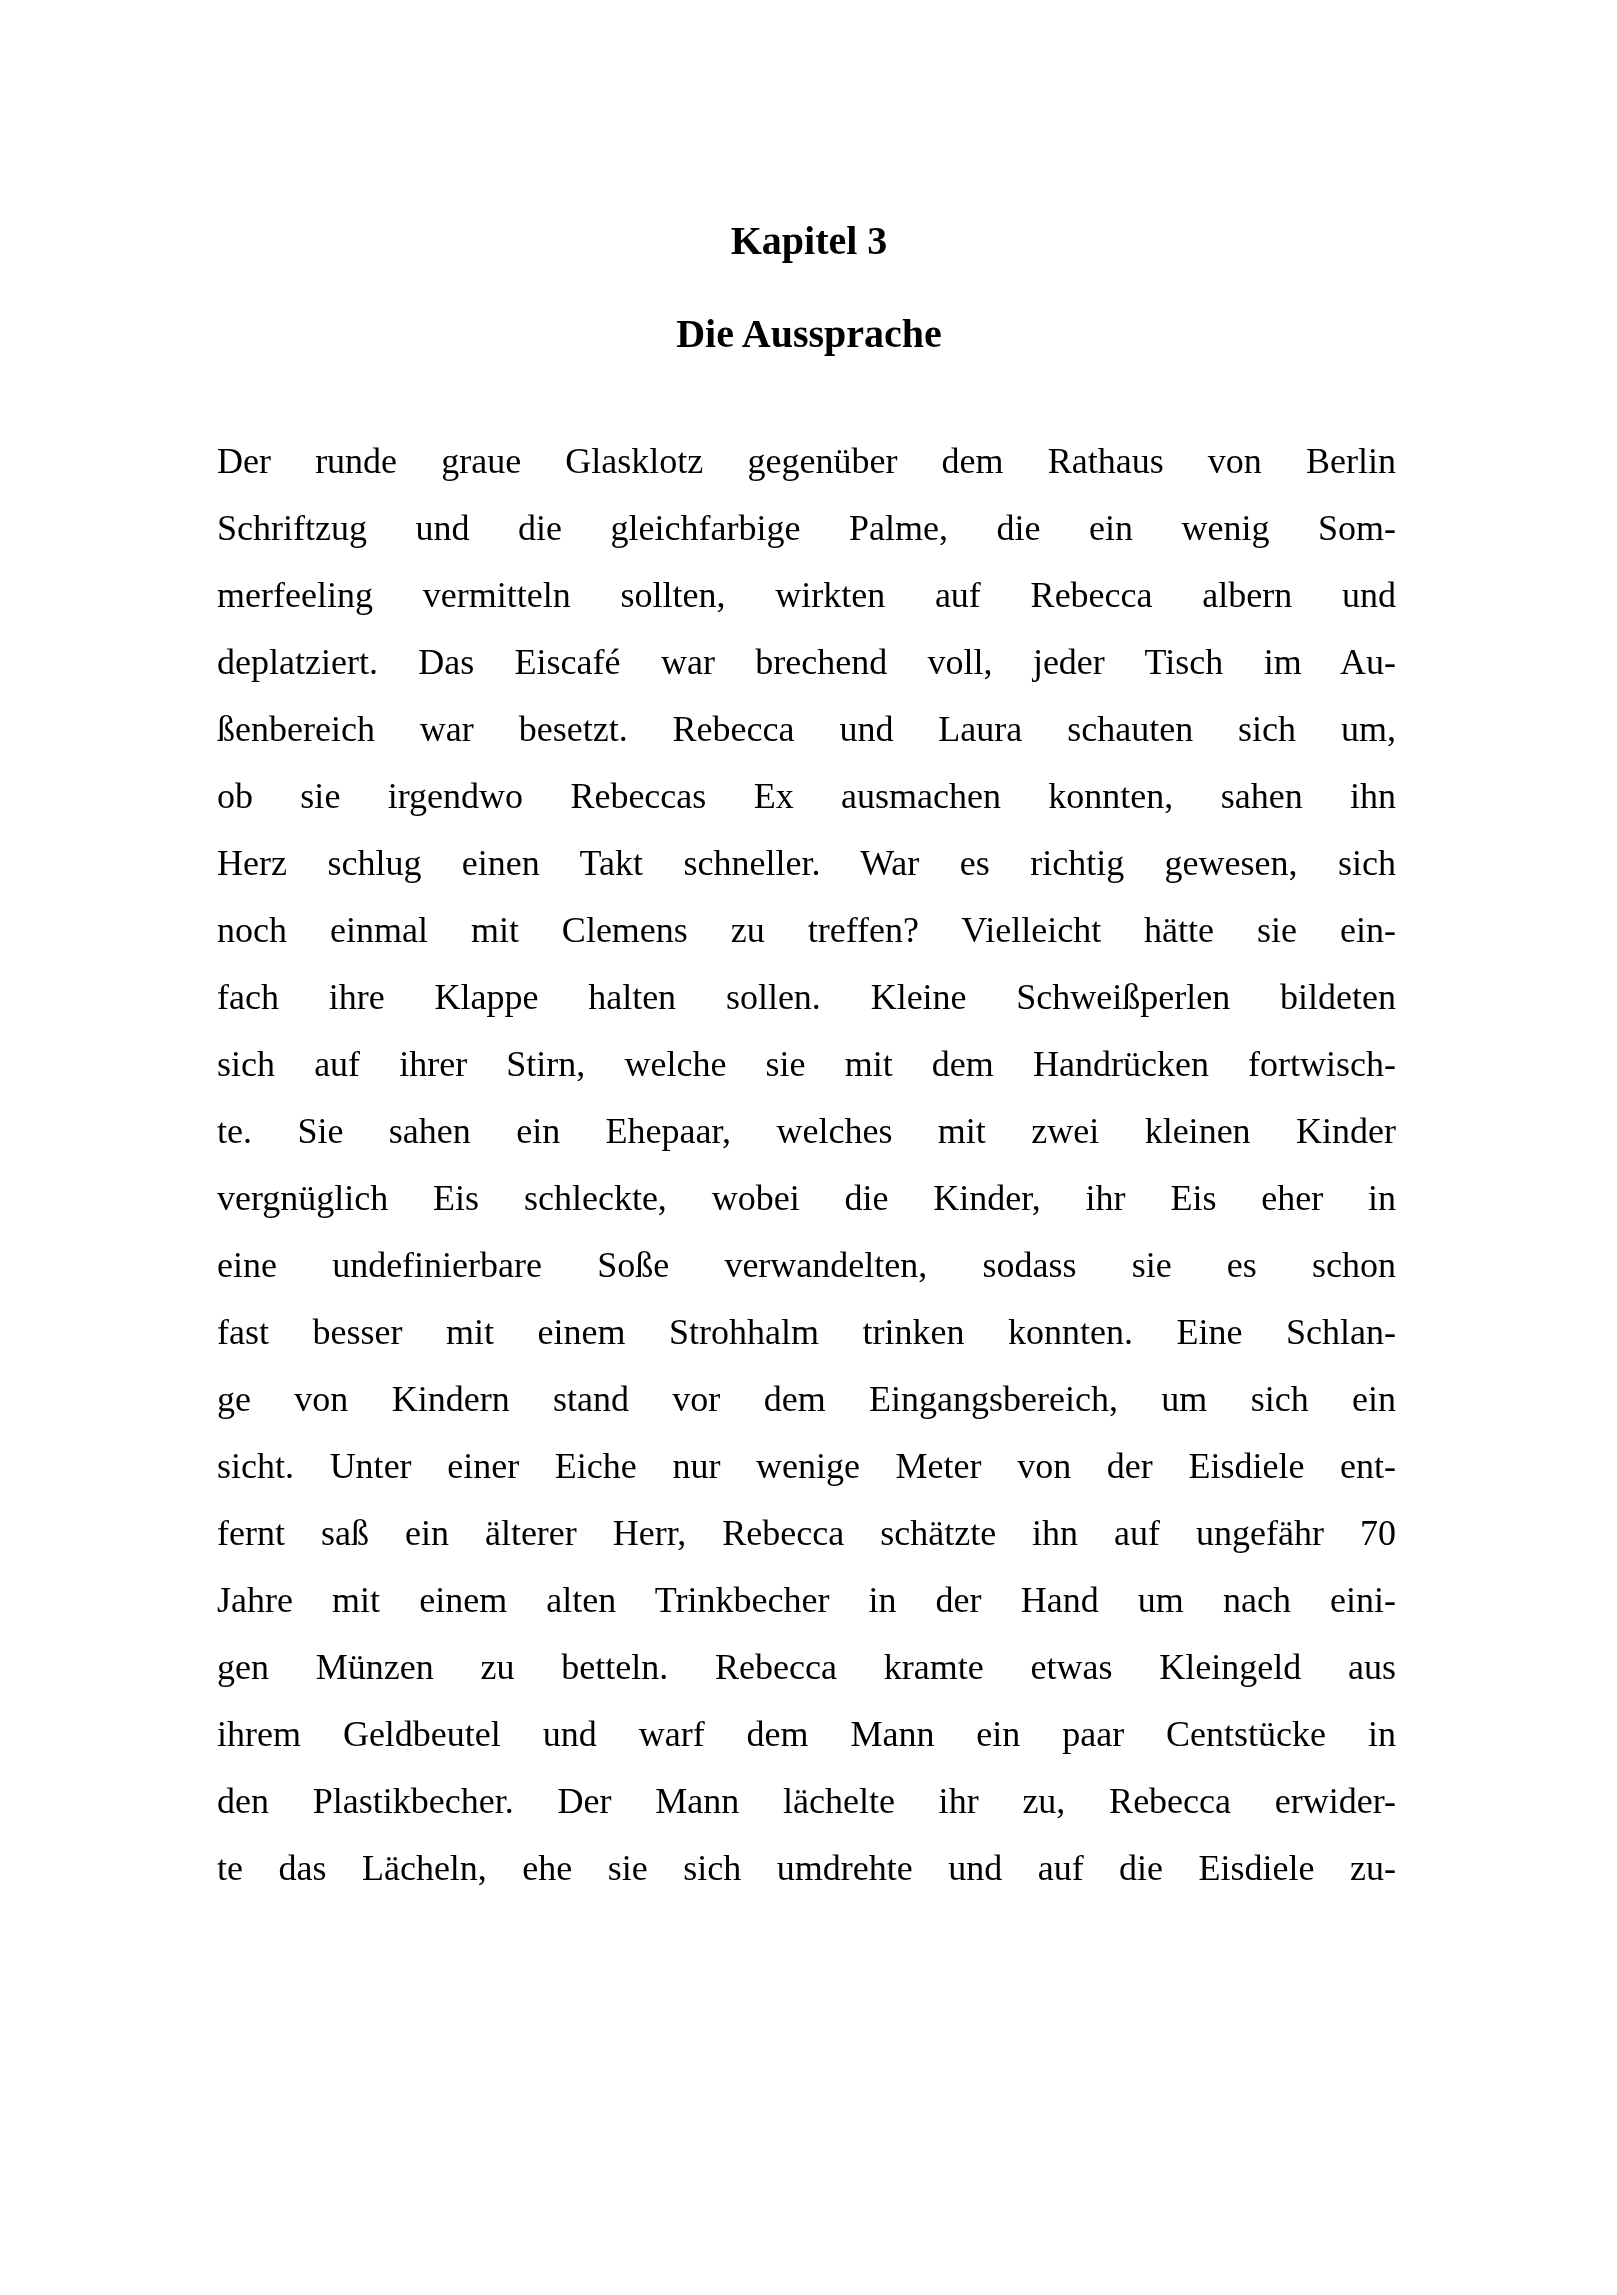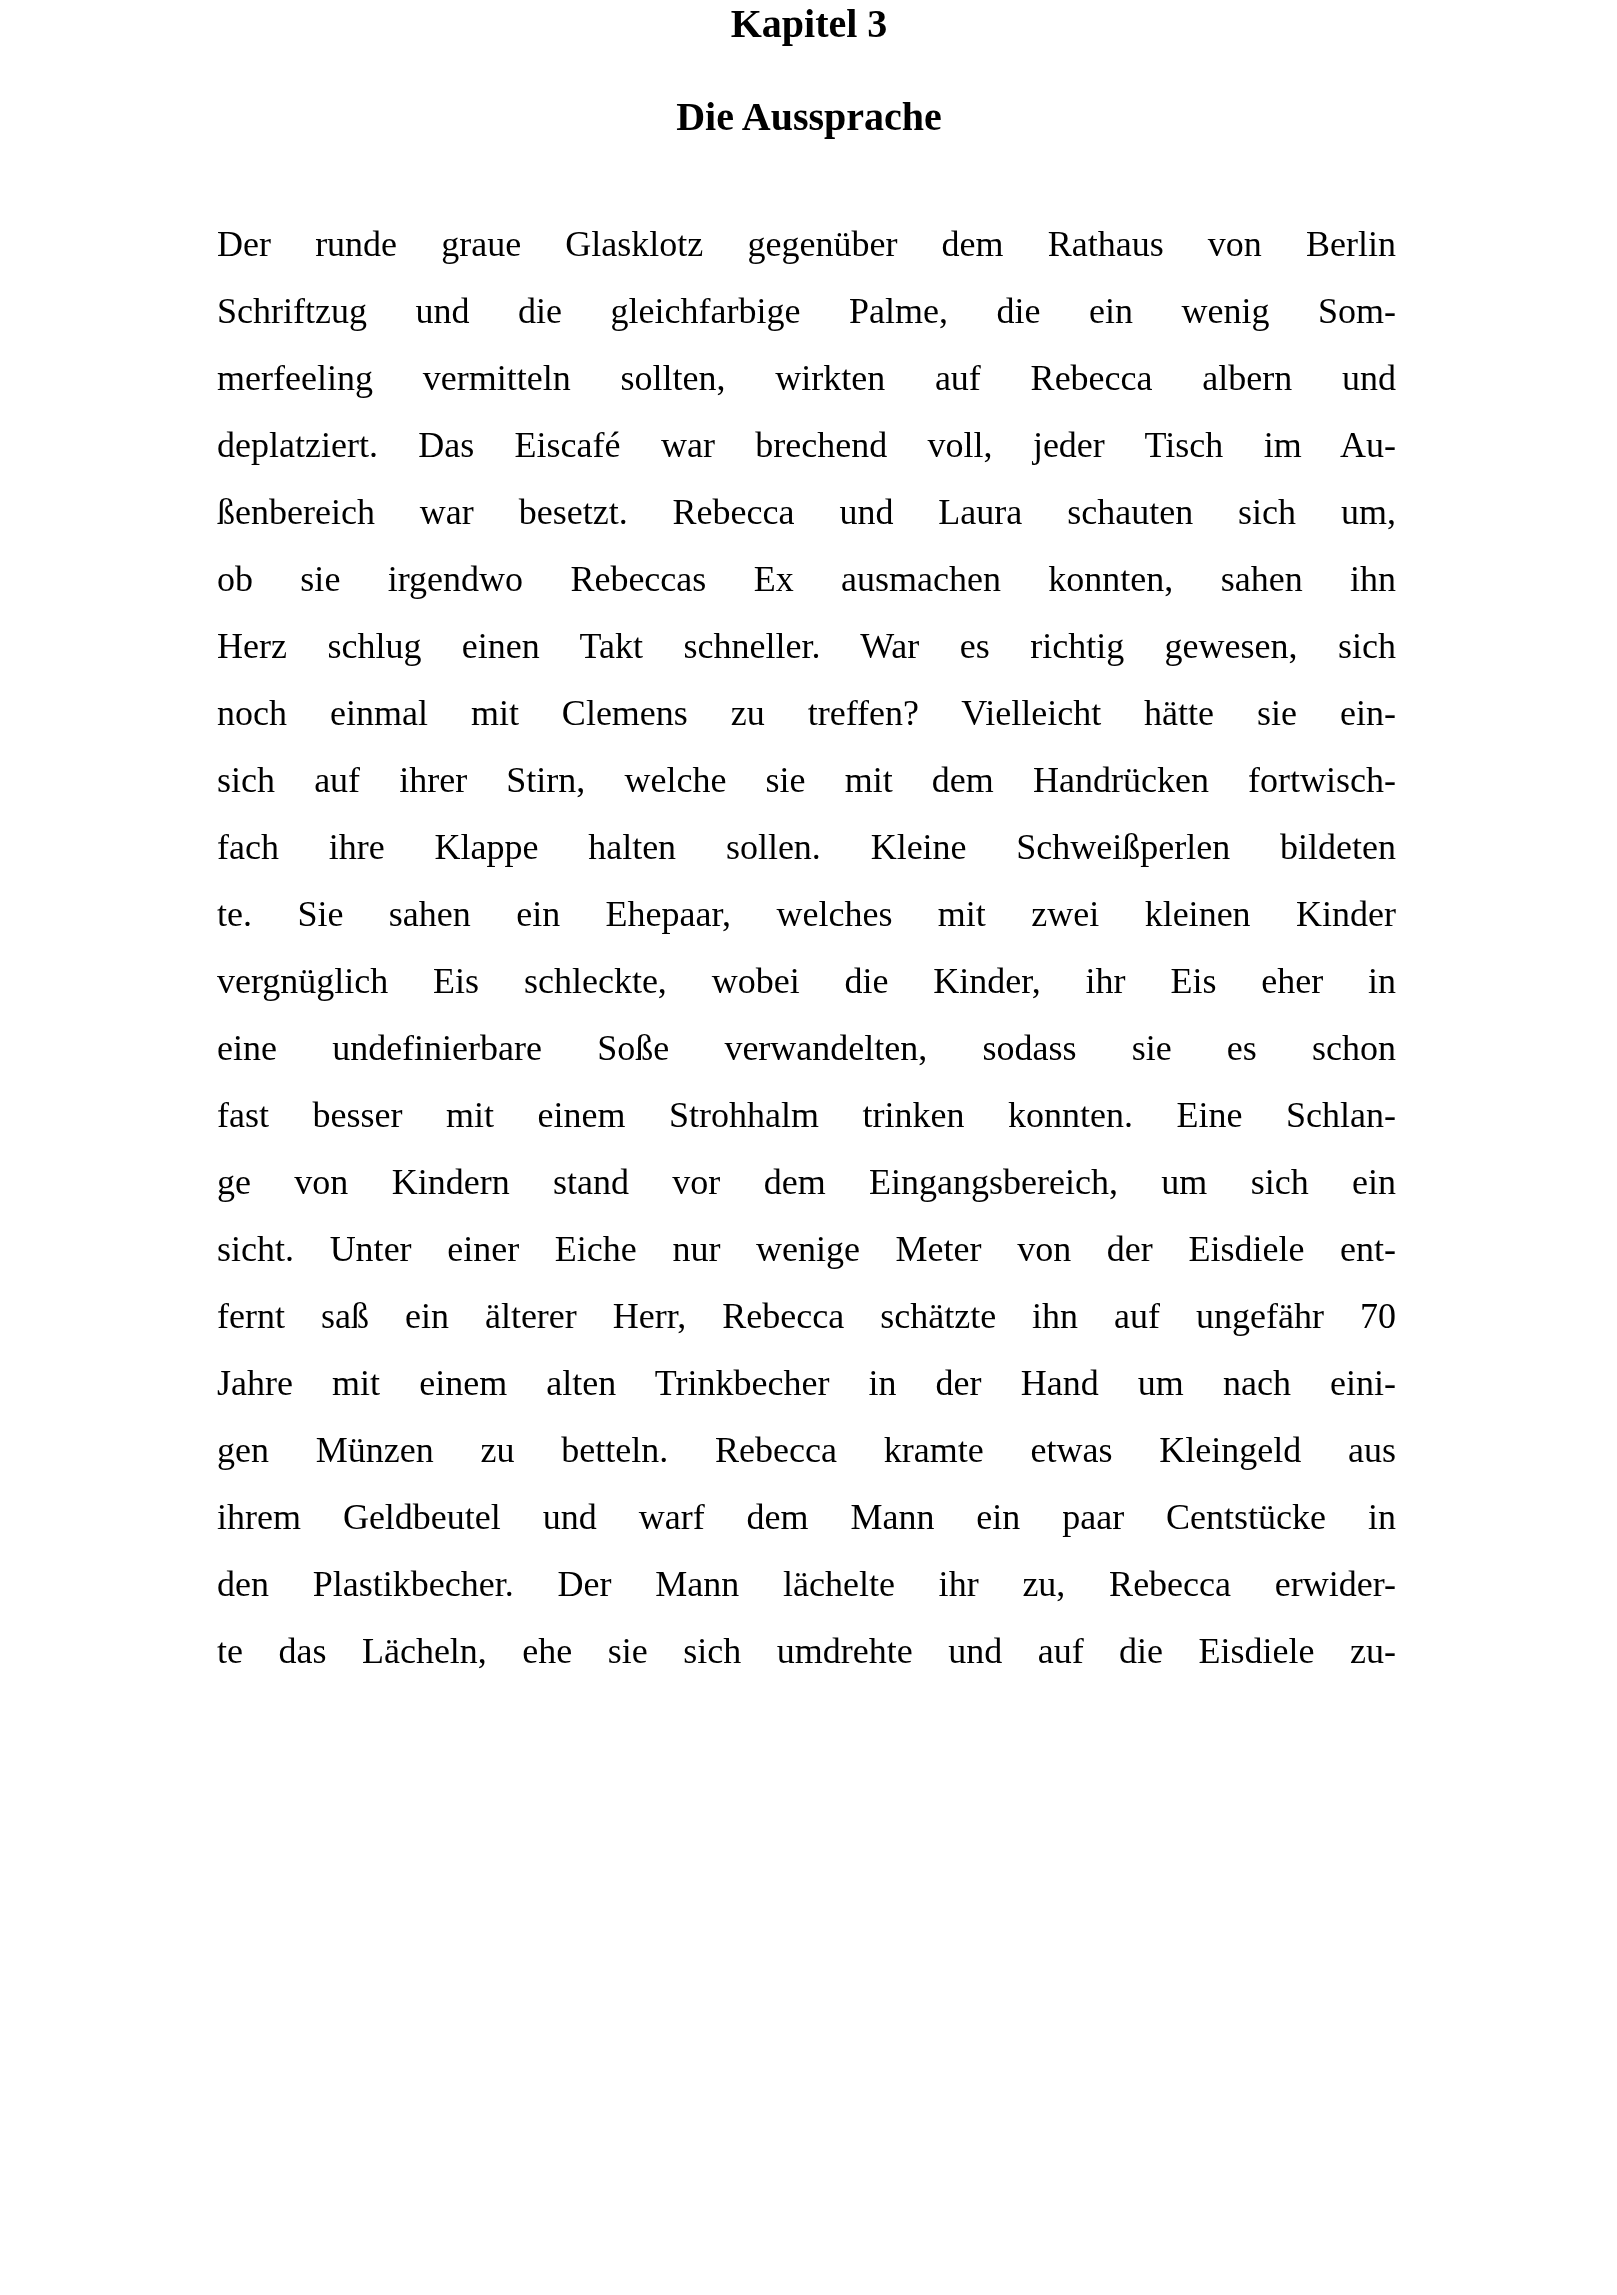--- a/index.html
+++ b/index.html
@@ -8,20 +8,21 @@
     background: #ffffff;
   }
   .page {
     position: relative;
     width: 1618px;
     height: 2295px;
     background: #ffffff;
     color: #000000;
     font-family: "Liberation Serif", "DejaVu Serif", serif;
     box-sizing: border-box;
+    padding-top: 217px;
     overflow: hidden;
   }
   .heading, .subheading {
     text-align: center;
     font-weight: 700;
     font-size: 40px;
     line-height: 1.2;
     margin: 0;
   }
   .subheading {
@@ -48,22 +49,22 @@
   <h2 class="subheading">Die Aussprache</h2>
   <div class="body-text">
     <div class="text-line">Der runde graue Glasklotz gegenüber dem Rathaus von Berlin</div>
     <div class="text-line">Schriftzug und die gleichfarbige Palme, die ein wenig Som-</div>
     <div class="text-line">merfeeling vermitteln sollten, wirkten auf Rebecca albern und</div>
     <div class="text-line">deplatziert. Das Eiscafé war brechend voll, jeder Tisch im Au-</div>
     <div class="text-line">ßenbereich war besetzt. Rebecca und Laura schauten sich um,</div>
     <div class="text-line">ob sie irgendwo Rebeccas Ex ausmachen konnten, sahen ihn</div>
     <div class="text-line">Herz schlug einen Takt schneller. War es richtig gewesen, sich</div>
     <div class="text-line">noch einmal mit Clemens zu treffen? Vielleicht hätte sie ein-</div>
+    <div class="text-line">fach ihre Klappe halten sollen. Kleine Schweißperlen bildeten</div>
     <div class="text-line">sich auf ihrer Stirn, welche sie mit dem Handrücken fortwisch-</div>
-    <div class="text-line">fach ihre Klappe halten sollen. Kleine Schweißperlen bildeten</div>
     <div class="text-line">te. Sie sahen ein Ehepaar, welches mit zwei kleinen Kinder</div>
     <div class="text-line">vergnüglich Eis schleckte, wobei die Kinder, ihr Eis eher in</div>
     <div class="text-line">eine undefinierbare Soße verwandelten, sodass sie es schon</div>
     <div class="text-line">fast besser mit einem Strohhalm trinken konnten. Eine Schlan-</div>
     <div class="text-line">ge von Kindern stand vor dem Eingangsbereich, um sich ein</div>
     <div class="text-line">sicht. Unter einer Eiche nur wenige Meter von der Eisdiele ent-</div>
     <div class="text-line">fernt saß ein älterer Herr, Rebecca schätzte ihn auf ungefähr 70</div>
     <div class="text-line">Jahre mit einem alten Trinkbecher in der Hand um nach eini-</div>
     <div class="text-line">gen Münzen zu betteln. Rebecca kramte etwas Kleingeld aus</div>
     <div class="text-line">ihrem Geldbeutel und warf dem Mann ein paar Centstücke in</div>

